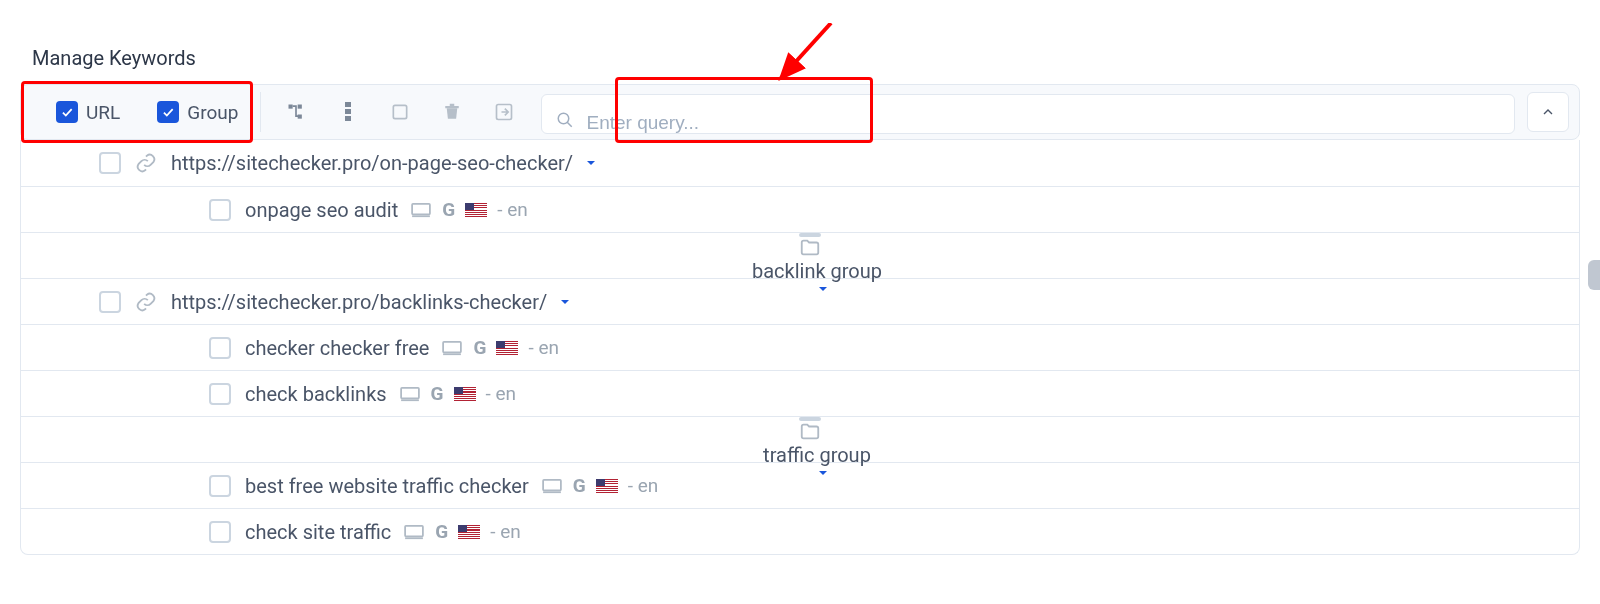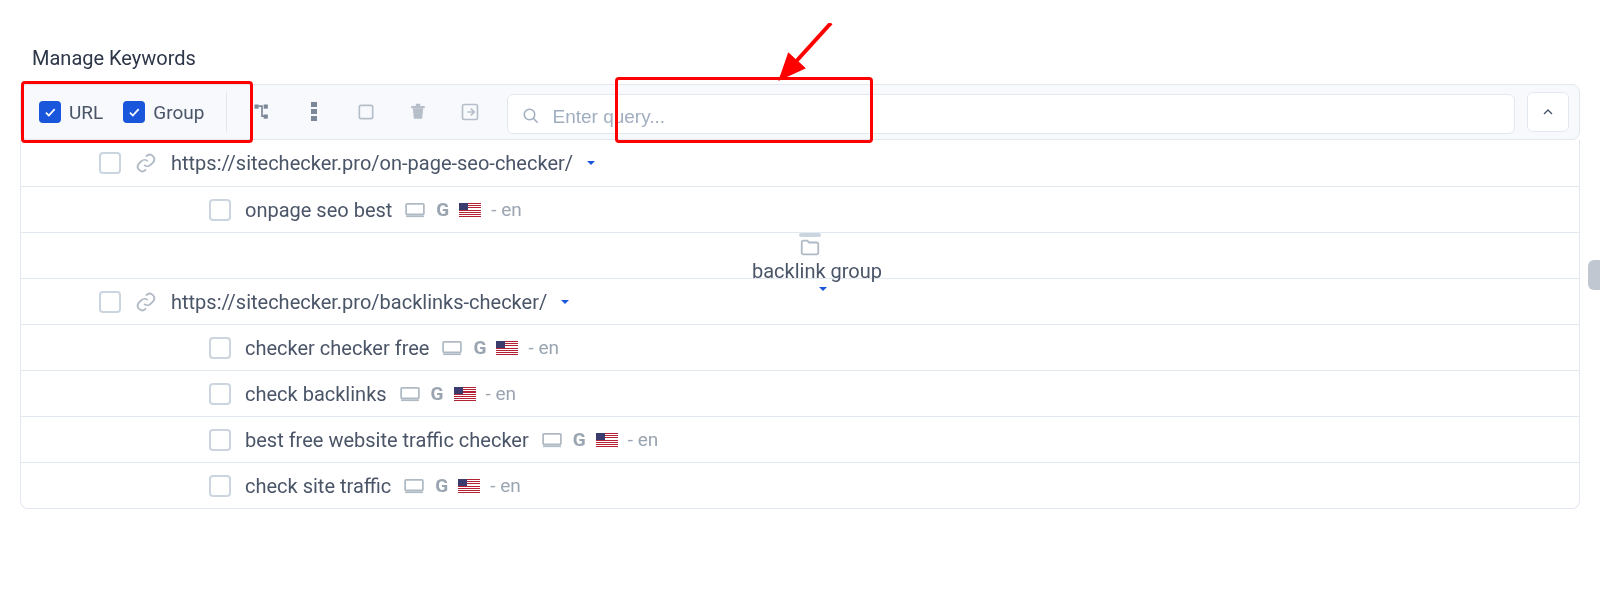--- a/index.html
+++ b/index.html
@@ -37,29 +37,29 @@
   .hl-filters { left: 0; top: -4px; width: 232px; height: 62px; }
   .hl-search { left: 594px; top: -8px; width: 258px; height: 66px; }
   .hl-arrow { position:absolute; left: 730px; top: -62px; pointer-events:none; }
   .filters {
     display: flex;
     align-items: center;
     gap: 20px;
     padding-left: 18px;
     margin-right: 22px;
   }
-  .checklabel { display: flex; align-items: center; gap: 8px; color:#4a5568; font-size:19px;}
+  .checklabel { display: flex; align-items: center; gap: 8px; color:#4a5568; font-size:19px;margin-left:17px;}
   .chk { width:22px; height:22px; border-radius:4px; display:flex; align-items:center; justify-content:center; }
   .chk.on { background:#1a56db; }
   .chk.on svg { stroke:#fff; }
   .chk.off { border:2px solid #cbd5e0; background:#fff; }
   .tb-sep { width:1px; height:40px; background:#e2e8f0; }
   .tb-icons { display:flex; align-items:center; gap:30px; padding:0 24px; color:#7c8898;}
   .tb-icn { width:22px; height:22px; display:flex; align-items:center; justify-content:center; }
-  .search-wrap { flex:1; display:flex; align-items:flex-end; border:1px solid #e2e8f0; background:#fff; border-radius:6px; height:40px; margin:4px 12px 0 2px; padding:4px 14px; gap:10px; color:#a0aec0;}
+  .search-wrap { flex:1; display:flex; align-items:flex-start; border:1px solid #e2e8f0; background:#fff; border-radius:6px; height:40px; margin:4px 12px 0 2px; padding:16px 14px; gap:10px; color:#a0aec0;}
   .search-input { border:none; outline:none; font-size:19px; color:#4a5568; background:transparent; flex:1; }
   .search-input::placeholder { color:#a0aec0; }
   .expand-btn { width:42px; height:40px; border:1px solid #e2e8f0; border-radius:6px; background:#fff; display:flex; align-items:center; justify-content:center; margin-right:10px; color:#4a5568;}
 
   .list { margin: 0 20px; border-left:1px solid #e2e8f0; border-right:1px solid #e2e8f0; border-bottom:1px solid #e2e8f0; border-bottom-left-radius:8px; border-bottom-right-radius:8px;}
   .row { display:flex; align-items:center; height:46px; border-top:1px solid #e2e8f0; padding-left: 20px; }
   .row.first { border-top:none;align-items:center; }
   .pad-group { padding-left: 34px; flex-direction: column; }
   .pad-url   { padding-left: 78px; }
   .pad-kw    { padding-left: 188px; }
@@ -178,21 +178,21 @@
     <span class="row-text">https://sitechecker.pro/on-page-seo-checker/</span>
     <span class="dd-caret">
         <svg width="12" height="12" viewBox="0 0 24 24" fill="#1a56db">
           <path d="M4 8l8 8 8-8z"></path>
         </svg>
       </span>
   </div>
 
   <div class="row pad-kw">
     <span class="row-chk chk off"></span>
-    <span class="row-text">onpage seo best</span>
+    <span class="row-text">onpage seo audit</span>
     <span class="kw-meta">
       <svg width="22" height="16" viewBox="0 0 24 18" fill="none" stroke="#b0bac5" stroke-width="2">
           <rect x="2" y="2" width="20" height="12" rx="1"></rect>
           <line x1="2" y1="16" x2="22" y2="16"></line>
         </svg>
       <span style="font-weight:700;color:#9aa5b1;font-size:19px;">G</span>
       <span class="flag">
           <span class="stripes"></span>
           <span class="canton"></span>
         </span>
@@ -258,20 +258,34 @@
         </svg>
       <span style="font-weight:700;color:#9aa5b1;font-size:19px;">G</span>
       <span class="flag">
           <span class="stripes"></span>
           <span class="canton"></span>
         </span>
       <span class="lang-tag"><span> - </span><span>en</span></span>
     </span>
   </div>
 
+  <div class="row pad-group">
+    <span class="row-chk chk off"></span>
+    <span class="icn-folder">
+        <svg width="22" height="22" viewBox="0 0 24 24" fill="none" stroke="#b0bac5" stroke-width="2">
+          <path d="M3 6a2 2 0 0 1 2-2h4l2 2h8a2 2 0 0 1 2 2v9a2 2 0 0 1-2 2H5a2 2 0 0 1-2-2z"></path>
+        </svg>
+      </span>
+    <span class="row-text">traffic group</span>
+    <span class="dd-caret">
+        <svg width="12" height="12" viewBox="0 0 24 24" fill="#1a56db">
+          <path d="M4 8l8 8 8-8z"></path>
+        </svg>
+      </span>
+  </div>
 
 
   <div class="row pad-kw">
     <span class="row-chk chk off"></span>
     <span class="row-text">best free website traffic checker</span>
     <span class="kw-meta">
       <svg width="22" height="16" viewBox="0 0 24 18" fill="none" stroke="#b0bac5" stroke-width="2">
           <rect x="2" y="2" width="20" height="12" rx="1"></rect>
           <line x1="2" y1="16" x2="22" y2="16"></line>
         </svg>

